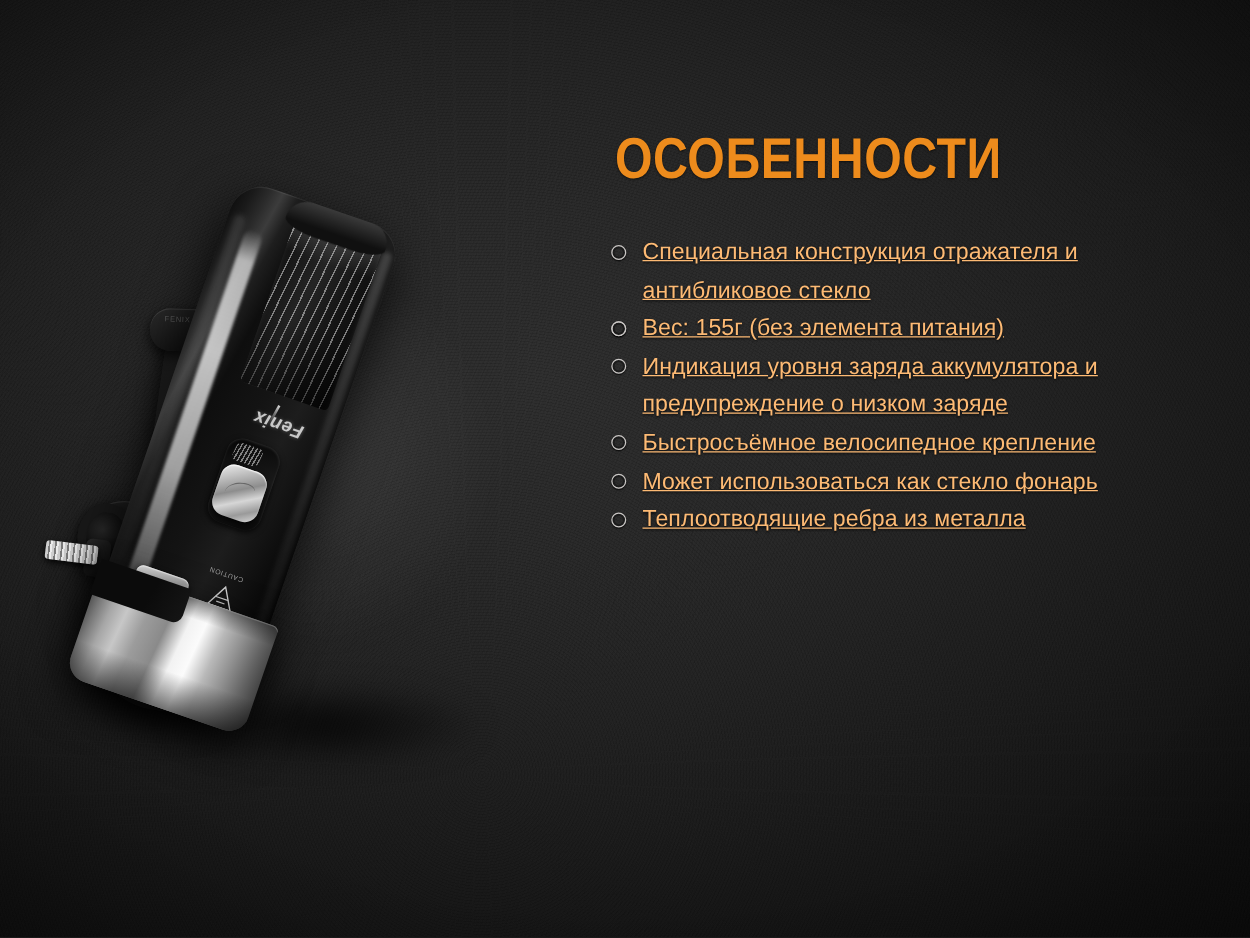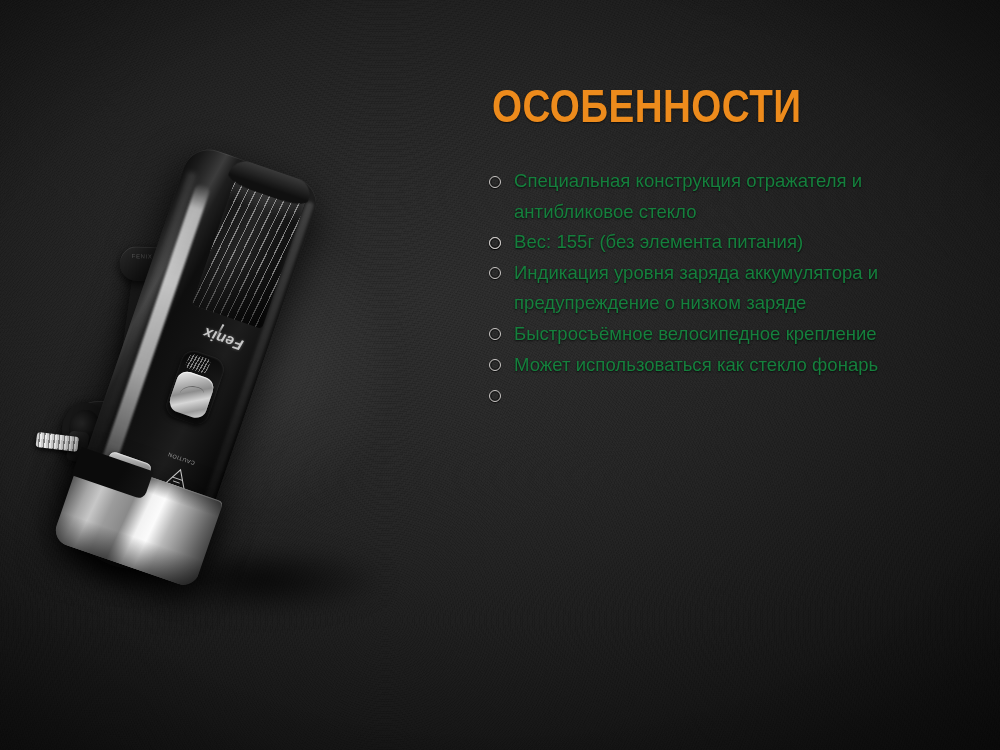--- a/index.html
+++ b/index.html
@@ -54,21 +54,21 @@
       repeating-radial-gradient(circle at 71% 63%, rgba(255,255,255,.05) 0 .6px, rgba(0,0,0,0) .6px 1.9px),
       repeating-radial-gradient(circle at 39% 81%, rgba(0,0,0,.22) 0 .7px, rgba(0,0,0,0) .7px 2.4px),
       repeating-linear-gradient(27deg, rgba(255,255,255,.028) 0 1px, rgba(0,0,0,0) 1px 3px),
       repeating-linear-gradient(113deg, rgba(0,0,0,.13) 0 1px, rgba(0,0,0,0) 1px 3px);
   }
 
   
   .content {
     position: absolute;
     left: 487px;
-    top: 80px;
+    top: 100px;
     width: 470px;
   }
   .headline {
     color: #ed8b1c;
     font-size: 46px;
     line-height: 52px;
     font-weight: 700;
     letter-spacing: .5px;
     transform: scaleX(.84);
     transform-origin: left center;
@@ -78,25 +78,26 @@
   }
 
   ul.features {
     list-style: none;
     margin: 0;
     padding: 0;
   }
   ul.features li {
     position: relative;
     padding-left: 27px;
-    color: #15803d;
+    color: #fdba74;
     font-size: 18.5px;
     line-height: 30.6px;
     letter-spacing: .05px;
     text-shadow: 0 1px 2px rgba(0,0,0,.75);
+    text-decoration: underline;
   }
   ul.features li .bullet {
     position: absolute;
     left: 2px;
     top: 9.5px;
     width: 12px;
     height: 12px;
     border-radius: 50%;
     border: 1.6px solid #c9c6c4;
     box-shadow: inset 0 0 0 1.6px #1b1b1b, 0 1px 1px rgba(0,0,0,.7);
@@ -588,16 +589,17 @@
       <li>
         <span class="bullet"></span>
         <span>Быстросъёмное велосипедное крепление</span>
       </li>
       <li>
         <span class="bullet"></span>
         <span>Может использоваться как стекло фонарь</span>
       </li>
       <li>
         <span class="bullet"></span>
+        <span>Теплоотводящие ребра из металла</span>
       </li>
     </ul>
   </div>
 </div>
 
 </body></html>

